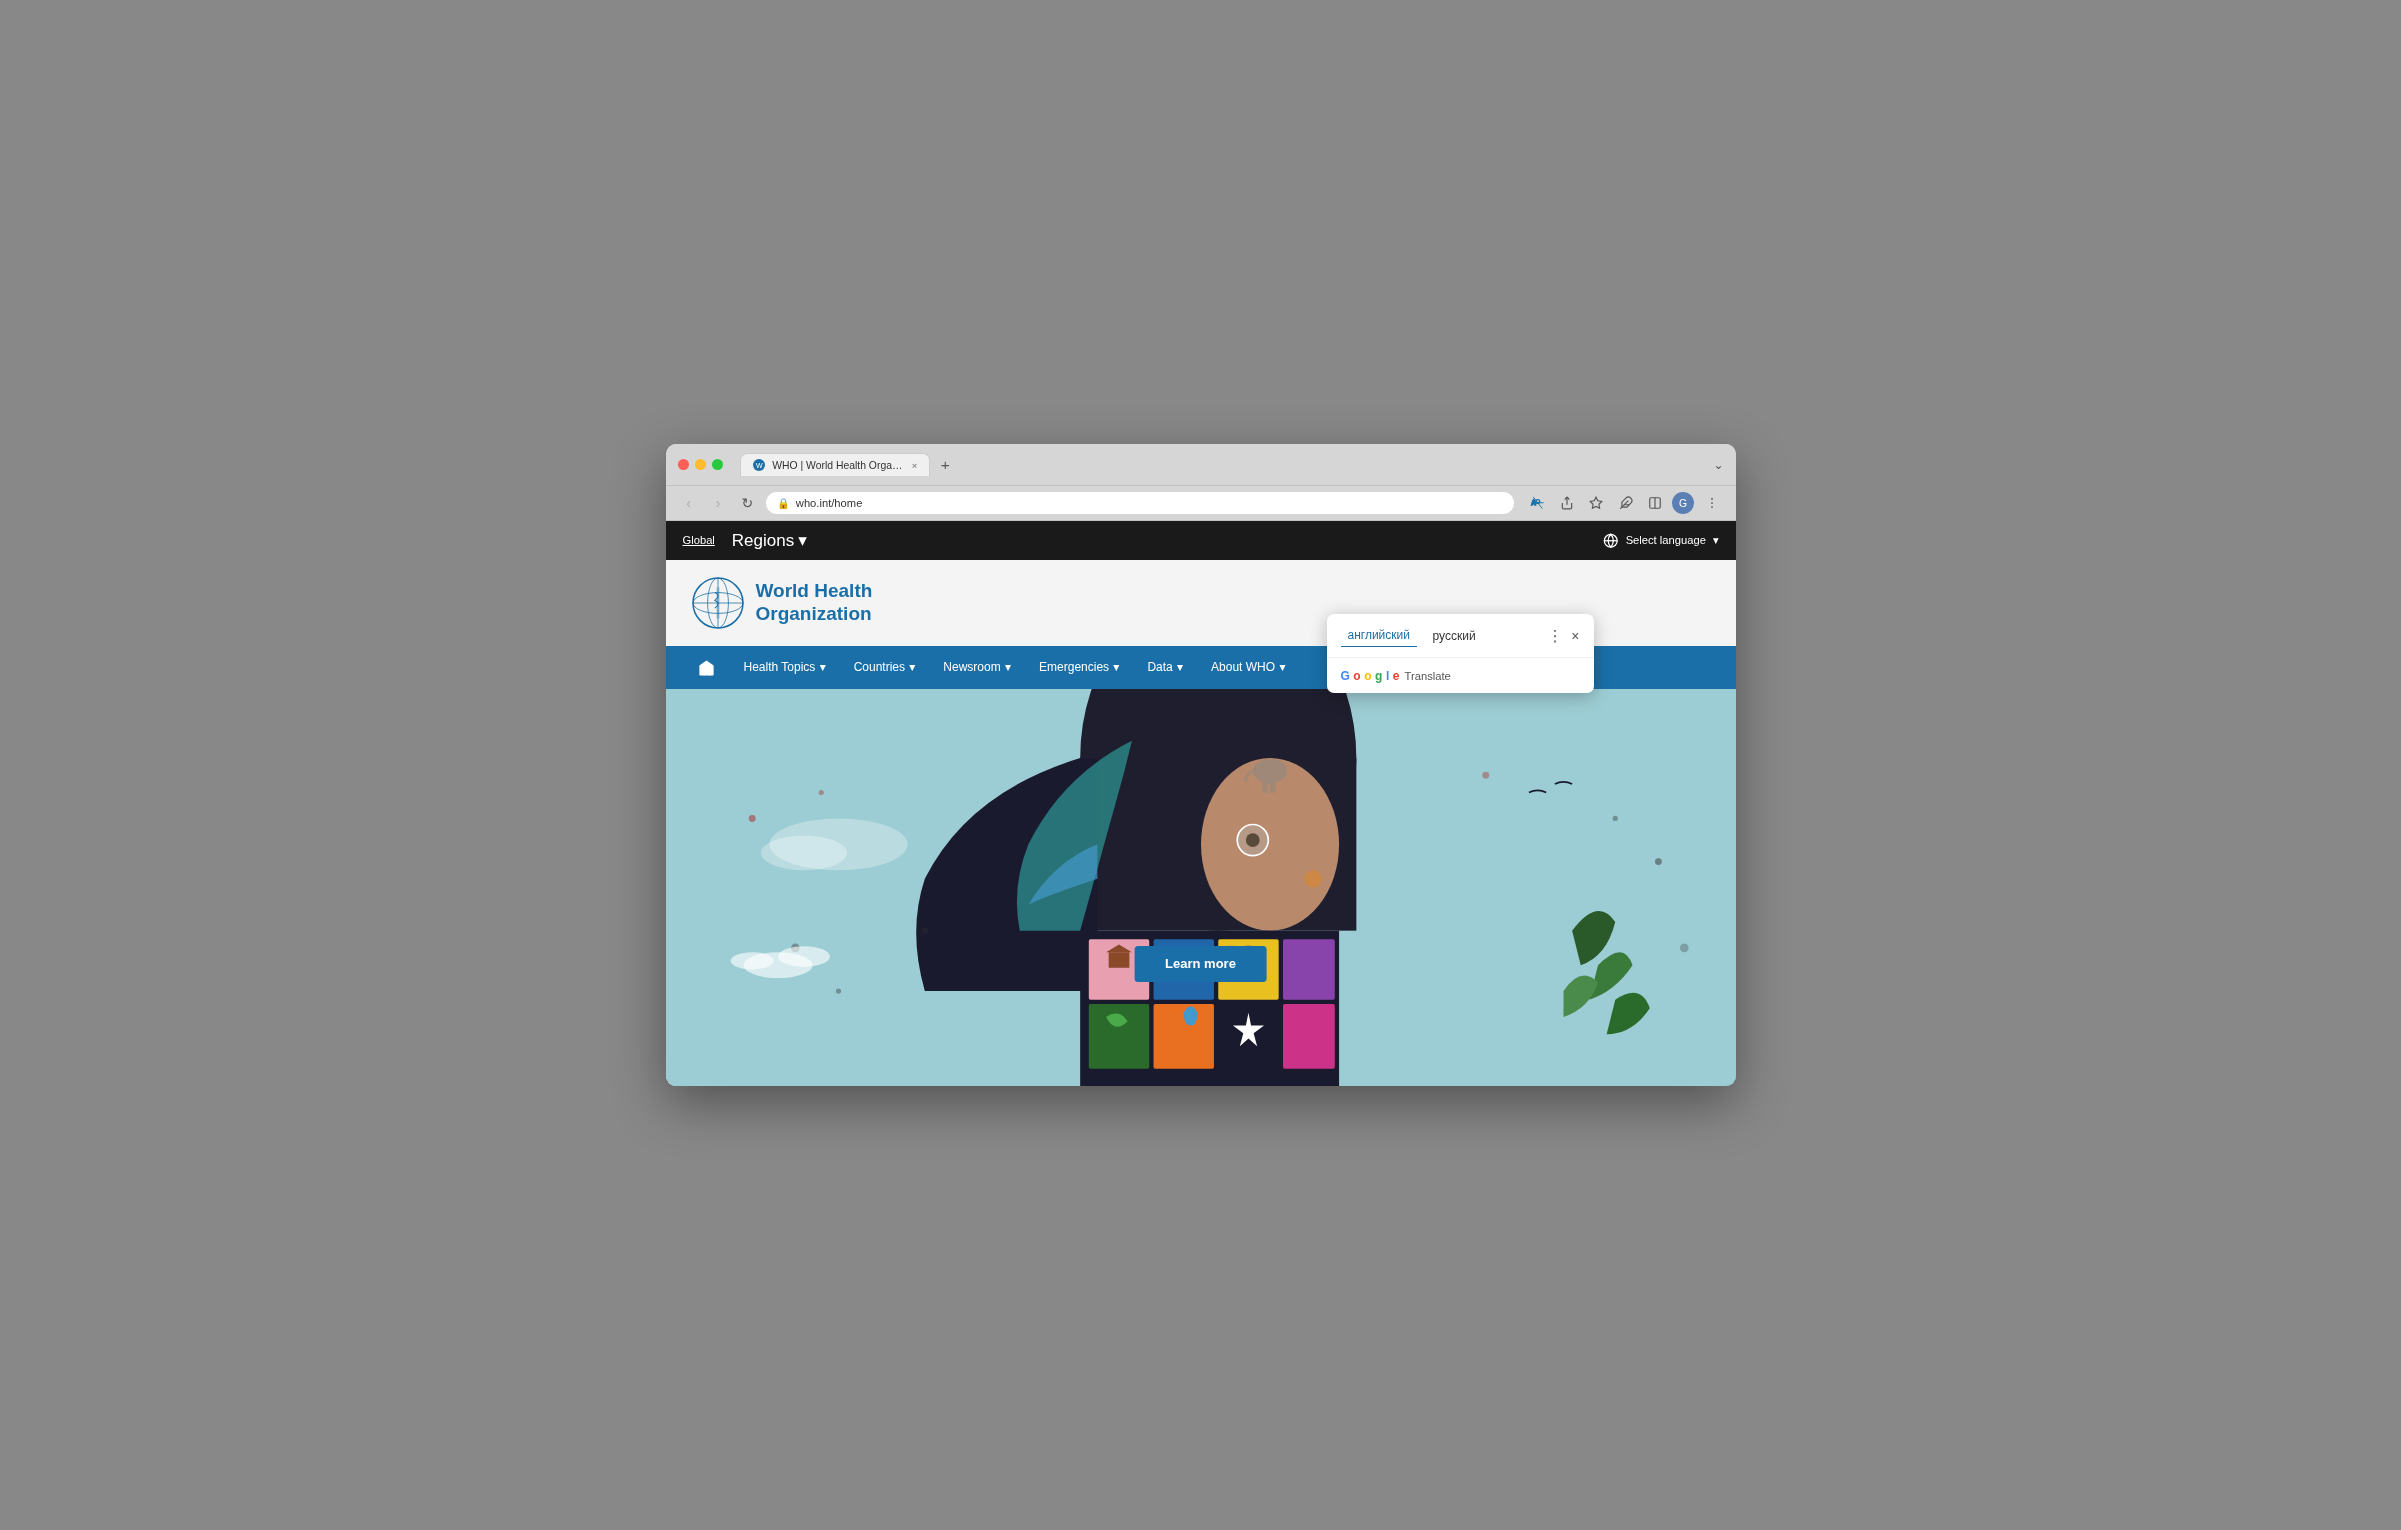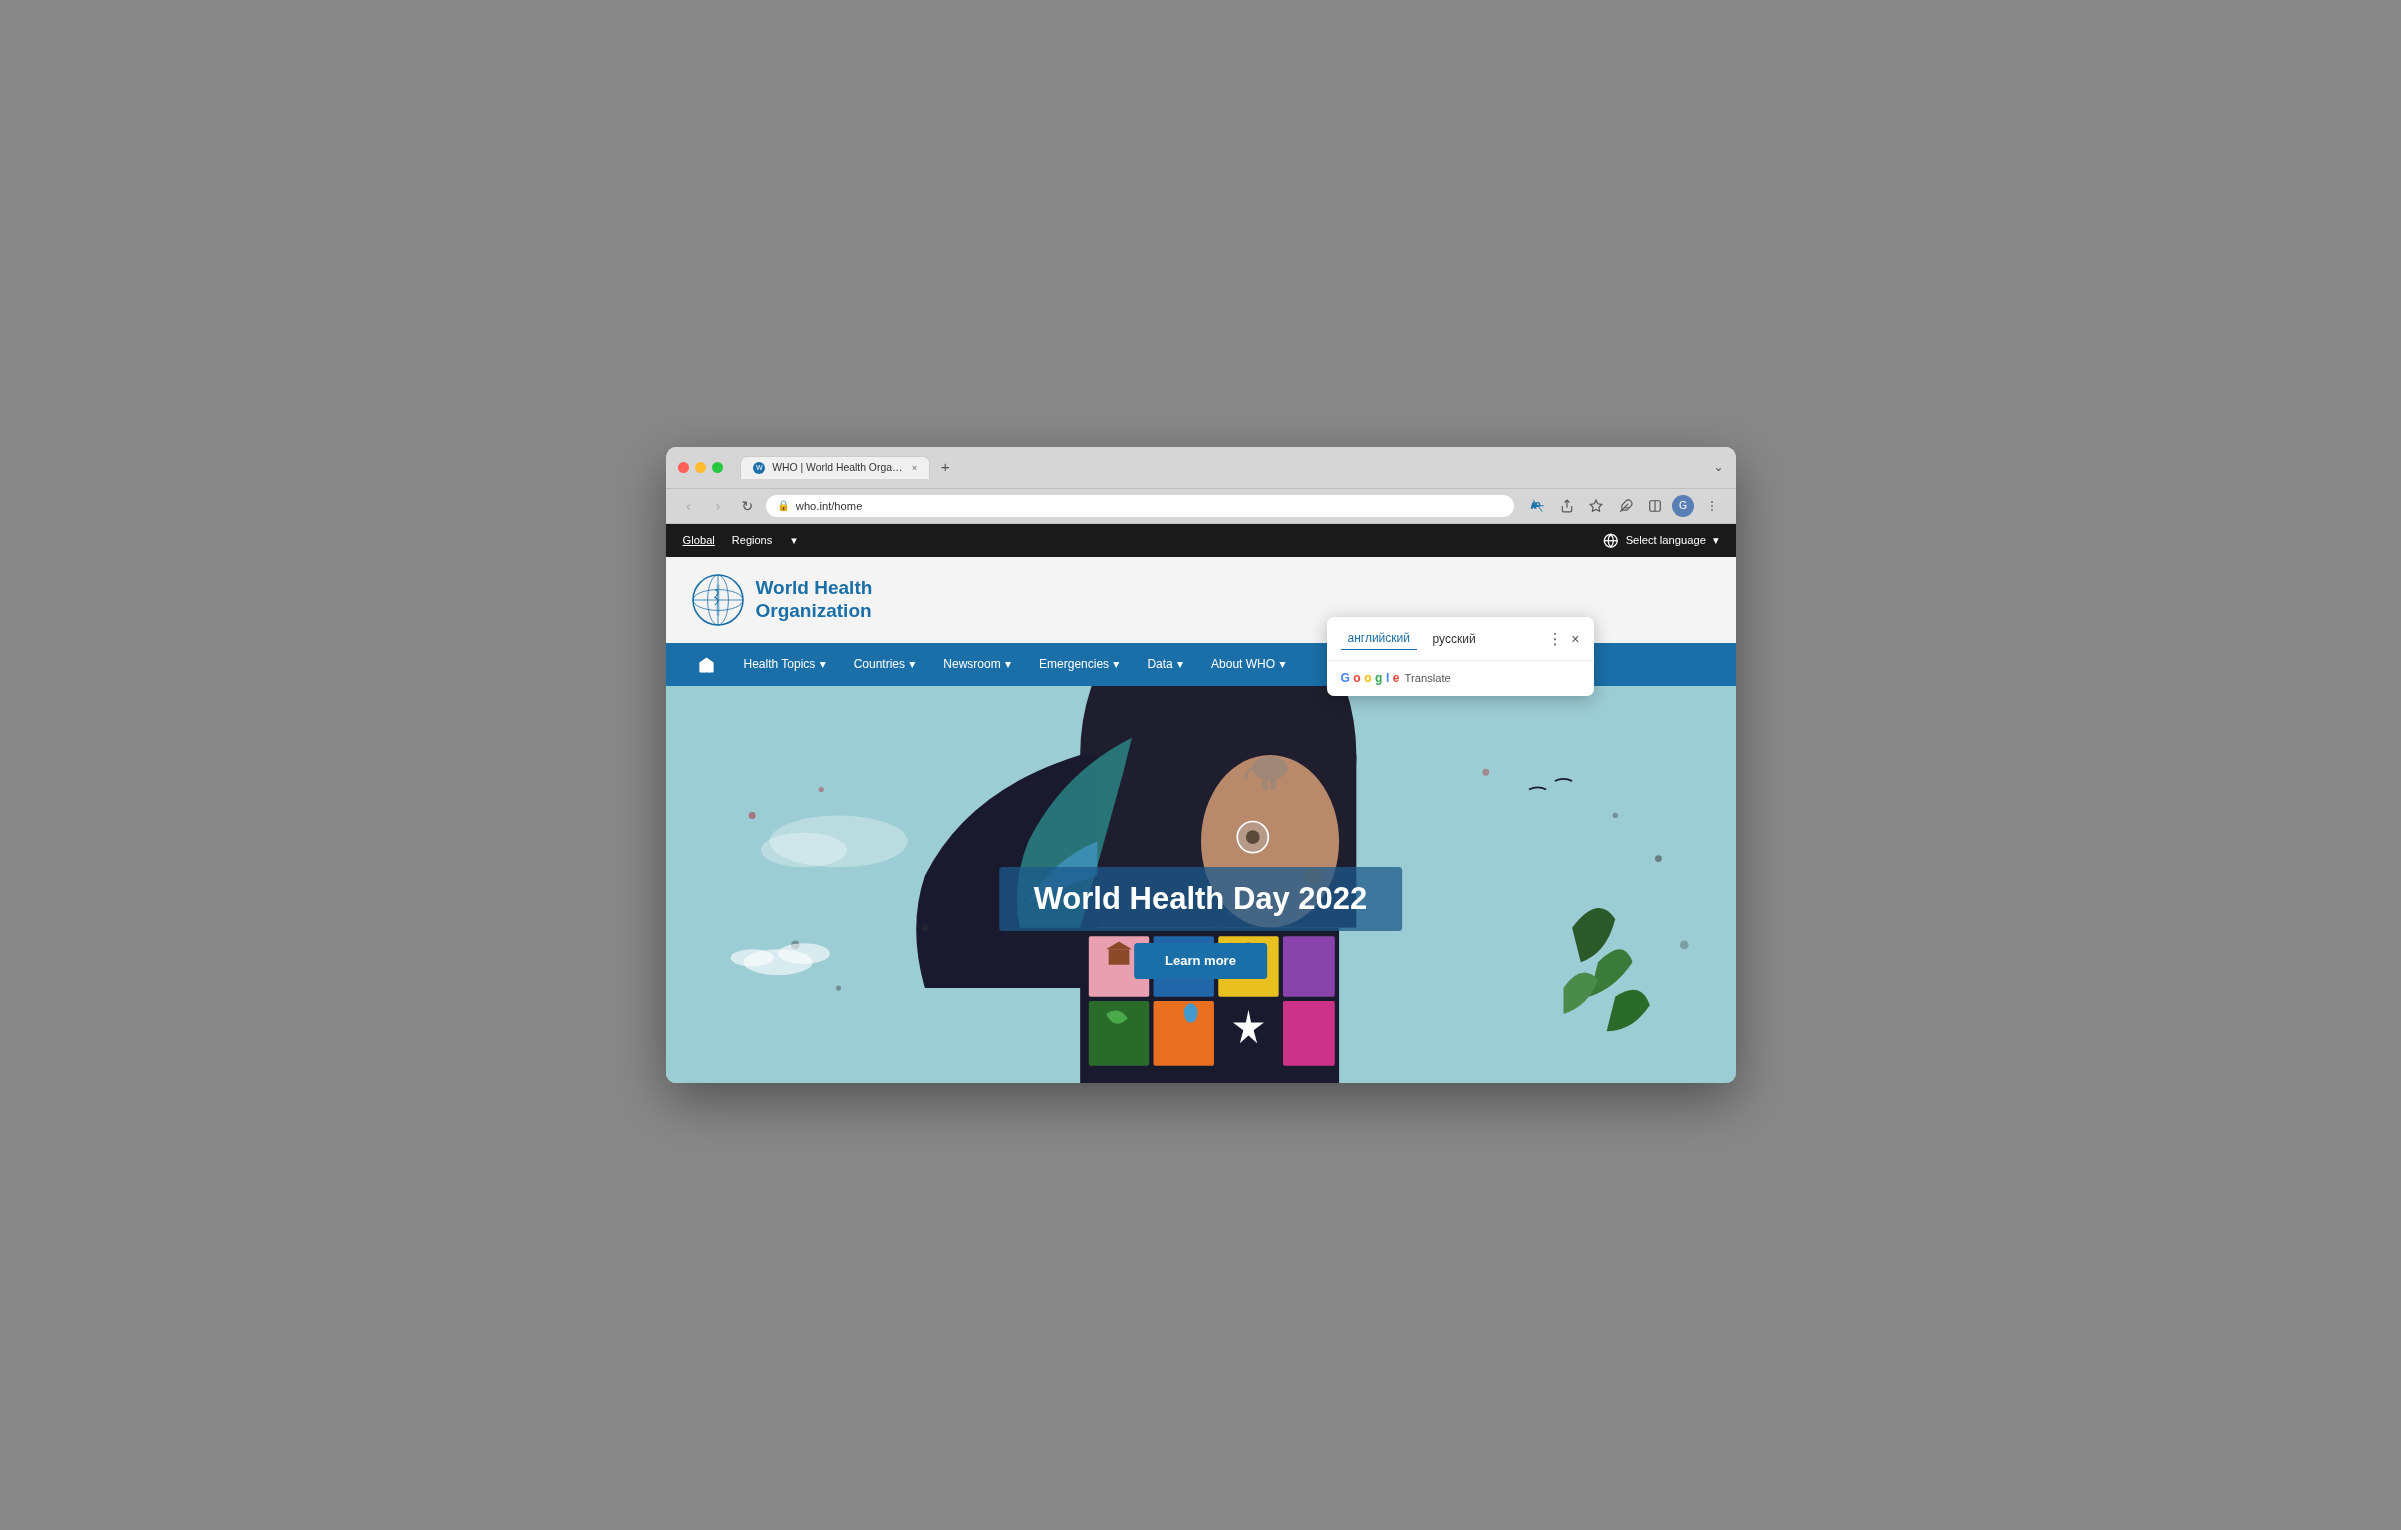--- a/index.html
+++ b/index.html
@@ -182,24 +182,24 @@
       gap: 17px;
     }
     .who-topbar-global {
       color: white;
       font-size: 11.2px;
       font-weight: 500;
       text-decoration: underline;
     }
     .who-topbar-regions {
       color: white;
-      font-size: 11px;
-      display: flex;
-      align-items: center;
-      gap: 19px;
+      font-size: 17px;
+      display: flex;
+      align-items: flex-end;
+      gap: 4px;
       cursor: pointer;
     }
     .who-topbar-right {
       margin-left: auto;
       display: flex;
       align-items: center;
       gap: 7px;
       color: white;
       font-size: 11.2px;
       cursor: pointer;
@@ -604,23 +604,20 @@
           <circle cx="200" cy="350" r="3" fill="#333" opacity="0.4"></circle>
           <circle cx="300" cy="280" r="4" fill="#333" opacity="0.3"></circle>
 
           <ellipse cx="130" cy="320" rx="40" ry="15" fill="rgba(255,255,255,0.6)"></ellipse>
           <ellipse cx="160" cy="310" rx="30" ry="12" fill="rgba(255,255,255,0.6)"></ellipse>
           <ellipse cx="100" cy="315" rx="25" ry="10" fill="rgba(255,255,255,0.6)"></ellipse>
         </svg>
 
         
         <div class="hero-overlay-text">
-          <div class="hero-title-bg">
-            <h1 class="hero-title">World Health Day 2022</h1>
-          </div>
           <button class="hero-btn">Learn more</button>
         </div>
       </div>
     </div>
 
     <div class="translate-popup">
       <div class="translate-header">
         <button class="translate-lang-btn active">английский</button>
         <button class="translate-lang-btn">русский</button>
         <button class="translate-more">⋮</button>

